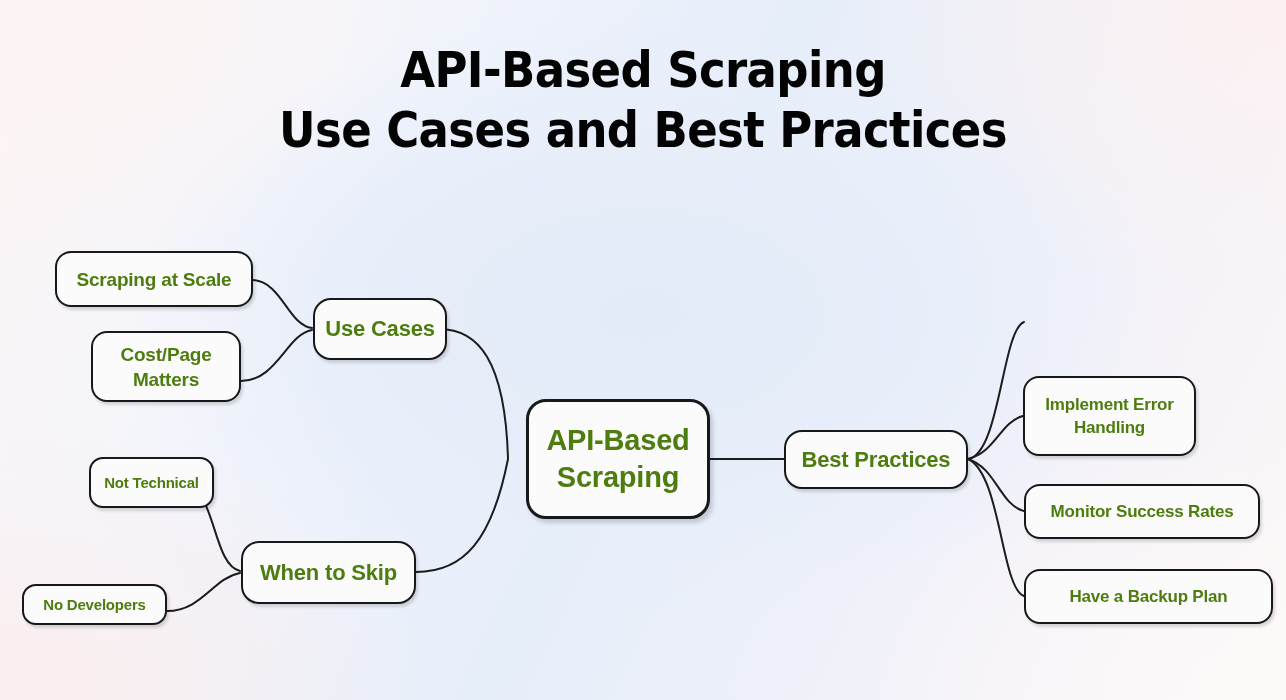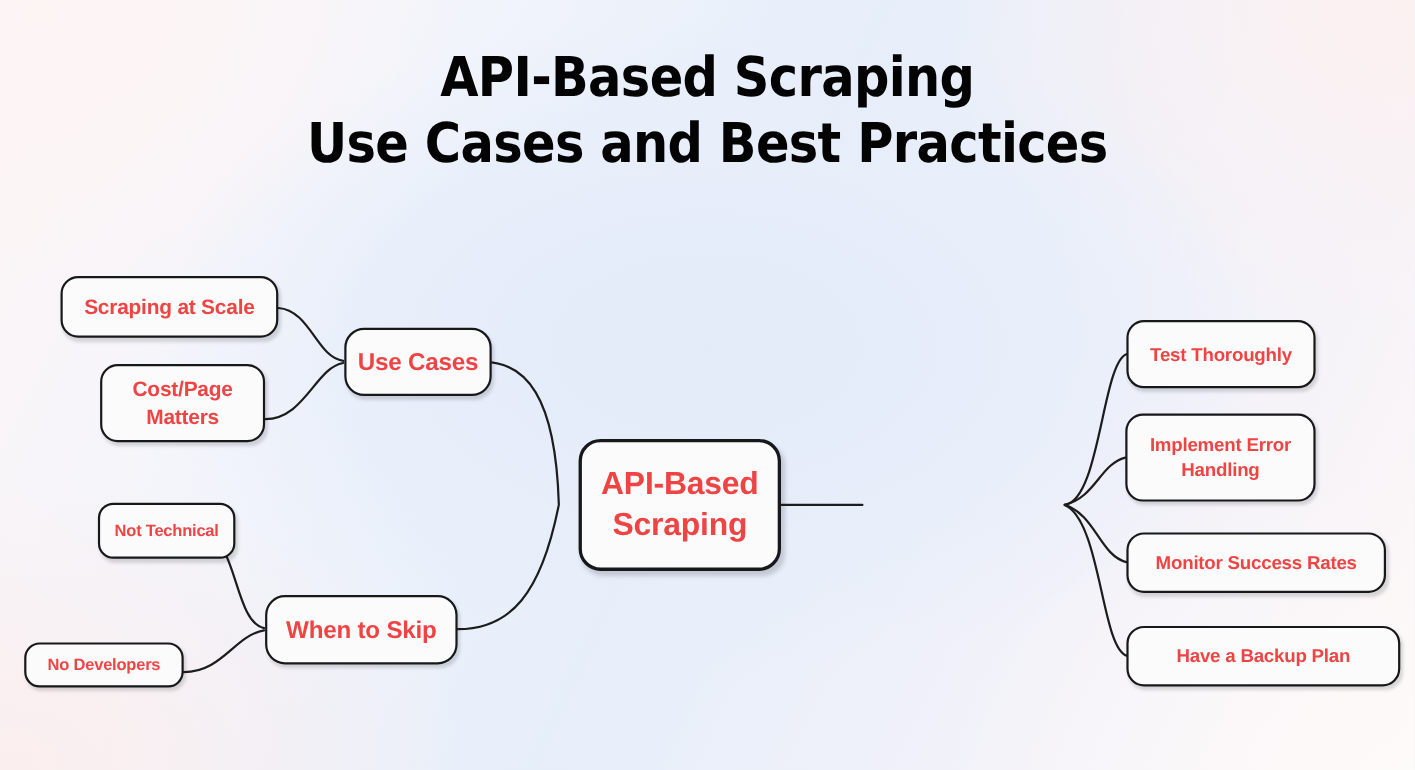--- a/index.html
+++ b/index.html
@@ -63,21 +63,21 @@
     stroke-linecap: round;
   }
 
   
   .node {
     position: absolute;
     box-sizing: border-box;
     background: #fbfbfb;
     border: 2.5px solid #17181a;
     border-radius: 16px;
-    color: #ef4444;
+    color: #4d7c0f;
     font-weight: 700;
     font-family: "Liberation Sans", sans-serif;
     display: flex;
     align-items: center;
     justify-content: center;
     text-align: center;
     letter-spacing: -0.2px;
     box-shadow: 2px 3px 3px rgba(30,30,40,0.16);
     user-select: none;
   }
@@ -136,43 +136,43 @@
   </div>
 
   <div class="node branch" style="left:313px; top:298px; width:134px; height:62px;">
     <span class="label">Use Cases</span>
   </div>
 
   <div class="node branch" style="left:241px; top:541px; width:175px; height:63px;">
     <span class="label">When to Skip</span>
   </div>
 
+  <div class="node branch" style="left:784px; top:430px; width:184px; height:59px;">
+    <span class="label">Best Practices</span>
+  </div>
 
   <div class="node leaf-lg" style="left:55px; top:251px; width:198px; height:56px;">
     <span class="label">Scraping at Scale</span>
   </div>
 
   <div class="node leaf-lg" style="left:91px; top:331px; width:150px; height:71px;">
     <span class="label">
       <span>Cost/Page</span><br>
       <span>Matters</span>
     </span>
   </div>
 
   <div class="node leaf-sm" style="left:61px; top:457px; width:125px; height:51px;margin-left:28px;">
     <span class="label">Not Technical</span>
   </div>
 
   <div class="node leaf-sm" style="left:22px; top:584px; width:145px; height:41px;">
     <span class="label">No Developers</span>
   </div>
 
-  <div class="node leaf-md" style="left:1024px; top:291px; width:172px; height:62px;">
-    <span class="label">Test Thoroughly</span>
-  </div>
 
   <div class="node leaf-md" style="left:1024px; top:484px; width:236px; height:55px;">
     <span class="label">Monitor Success Rates</span>
   </div>
 
   <div class="node leaf-md" style="left:1023px; top:376px; width:173px; height:80px;">
     <span class="label">
       <span>Implement Error</span><br>
       <span>Handling</span>
     </span>

